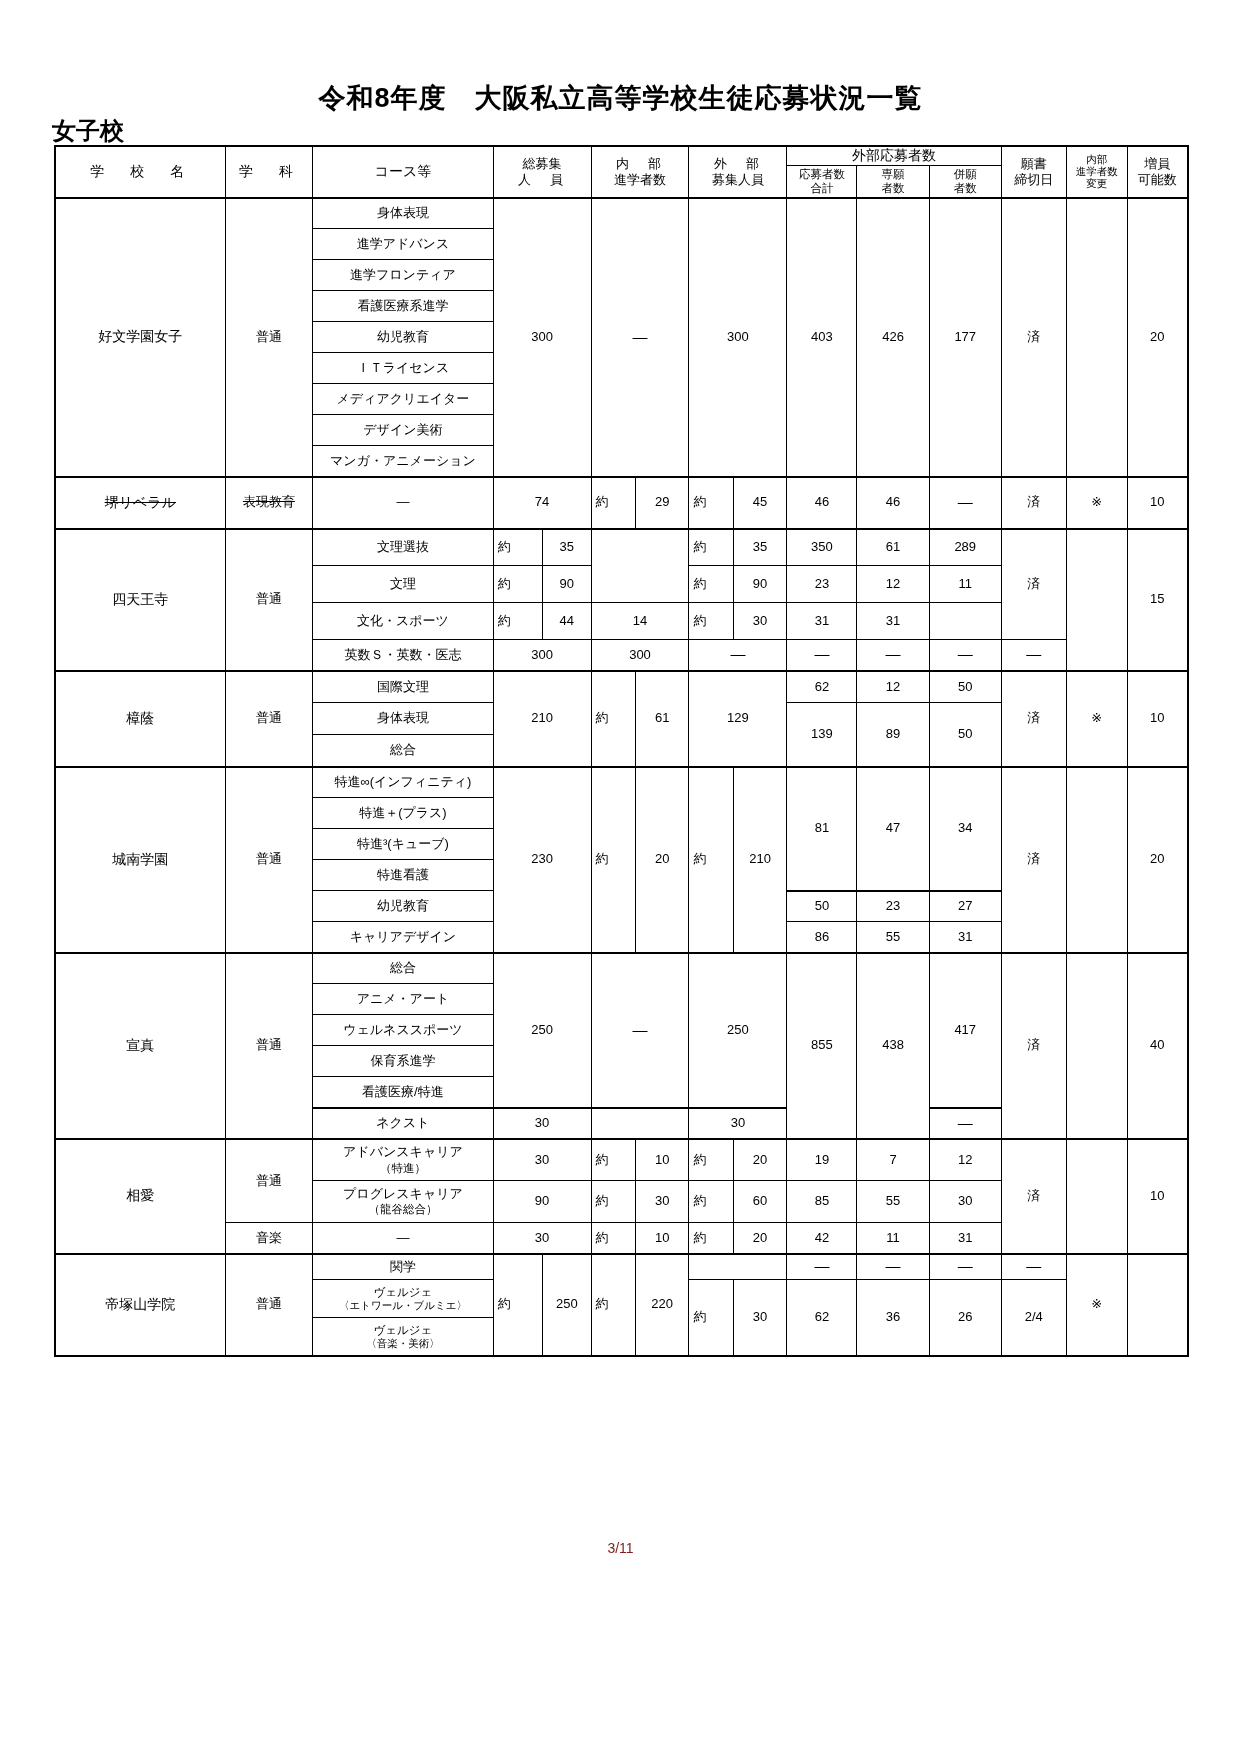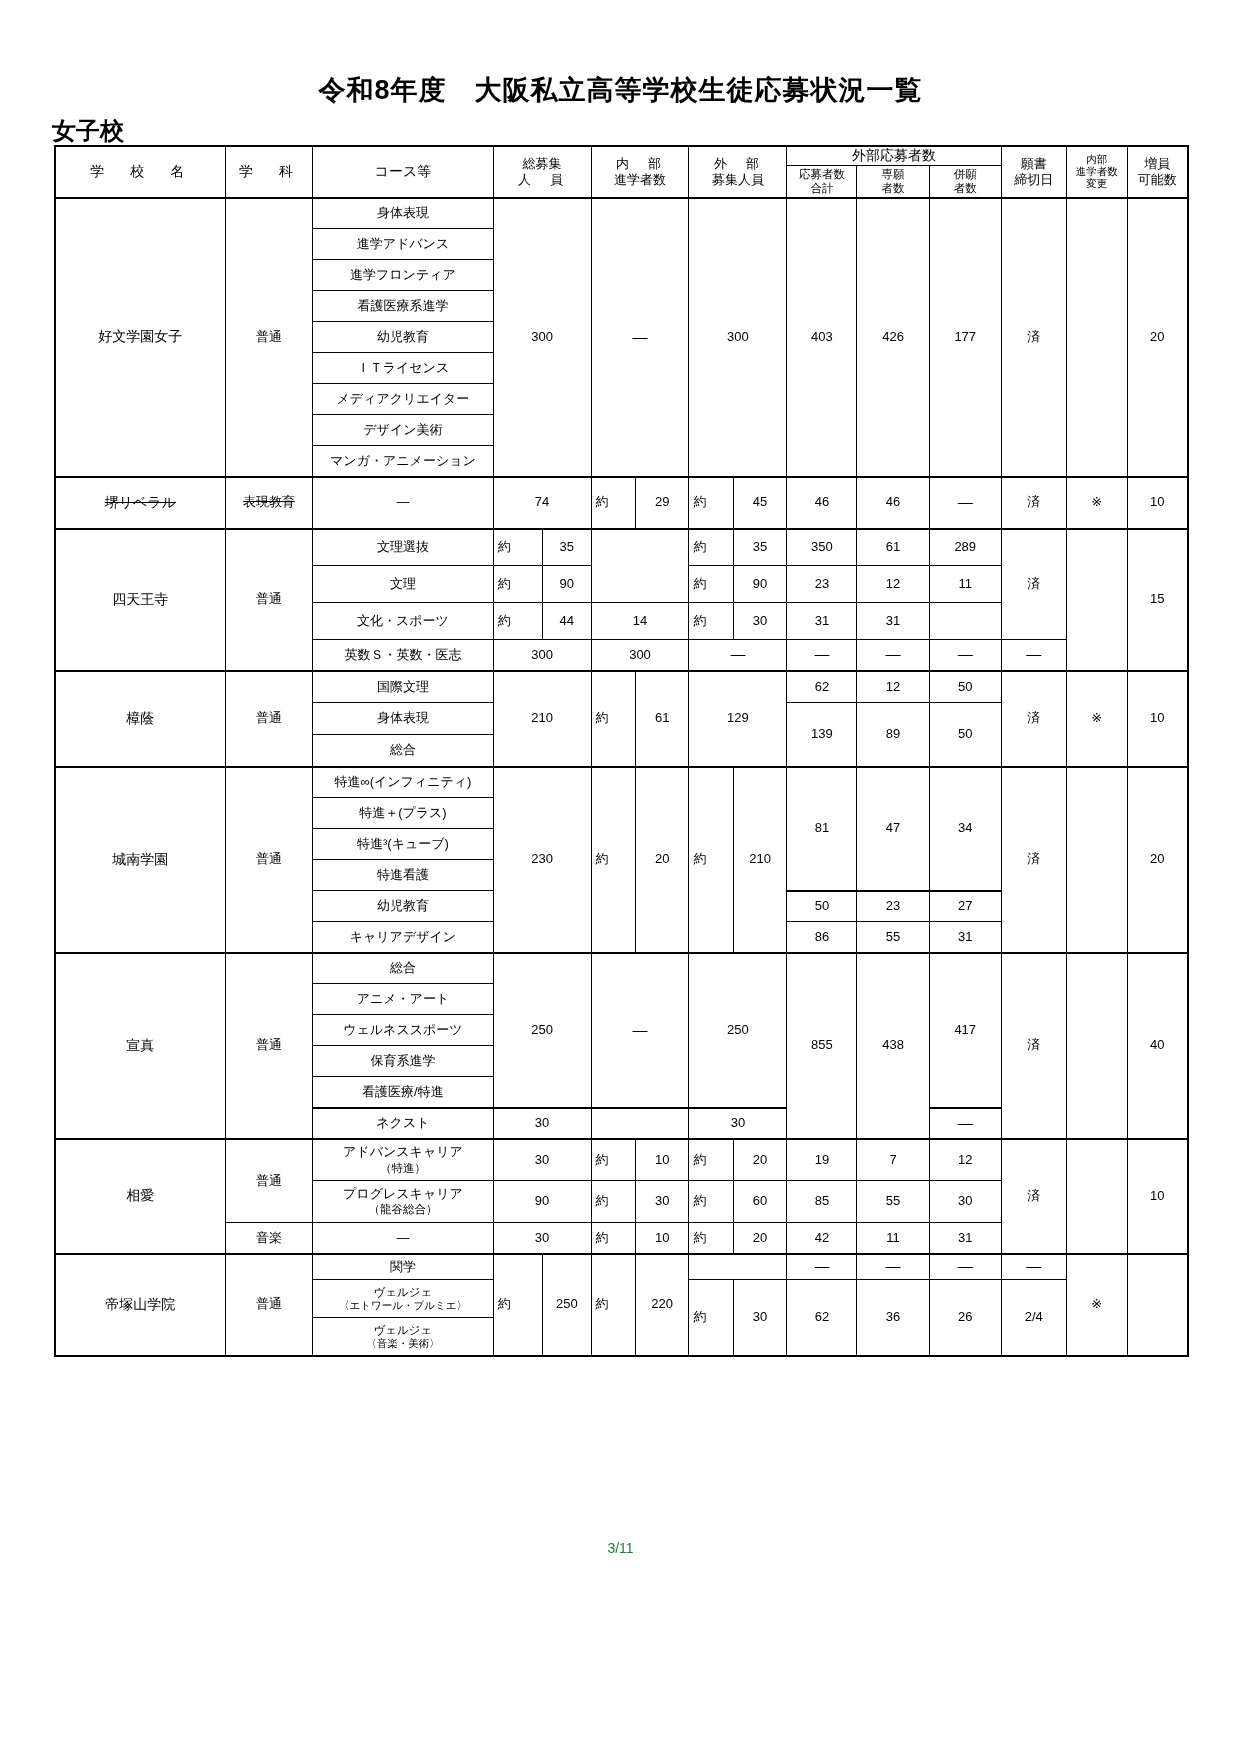--- a/index.html
+++ b/index.html
@@ -13,21 +13,21 @@
     font-family: "Liberation Serif", "DejaVu Serif", serif;
     color: #000000;
     position: relative;
     overflow: hidden;
   }
   .page {
     position: relative;
     width: 1241px;
     height: 1754px;
     box-sizing: border-box;
-    padding: 0;
+    padding: 8px;
   }
   .doc-title {
     text-align: center;
     font-size: 27px;
     font-weight: bold;
     letter-spacing: 1px;
     margin: 0;
     padding-top: 72px;
     font-family: "Liberation Sans", "DejaVu Sans", sans-serif;
   }
@@ -104,21 +104,21 @@
   .dash { font-size: 15px; }
   .rowh { height: 31px; }
 
   .footer {
     position: absolute;
     left: 0;
     right: 0;
     top: 1540px;
     text-align: center;
     font-size: 14px;
-    color: #15803d;
+    color: #7f1d1d;
     font-family: "Liberation Sans", "DejaVu Sans", sans-serif;
   }
 </style>
 </head>
 <body>
 
 <div class="page">
 
   <div class="doc-title">令和8年度　大阪私立高等学校生徒応募状況一覧</div>
 

